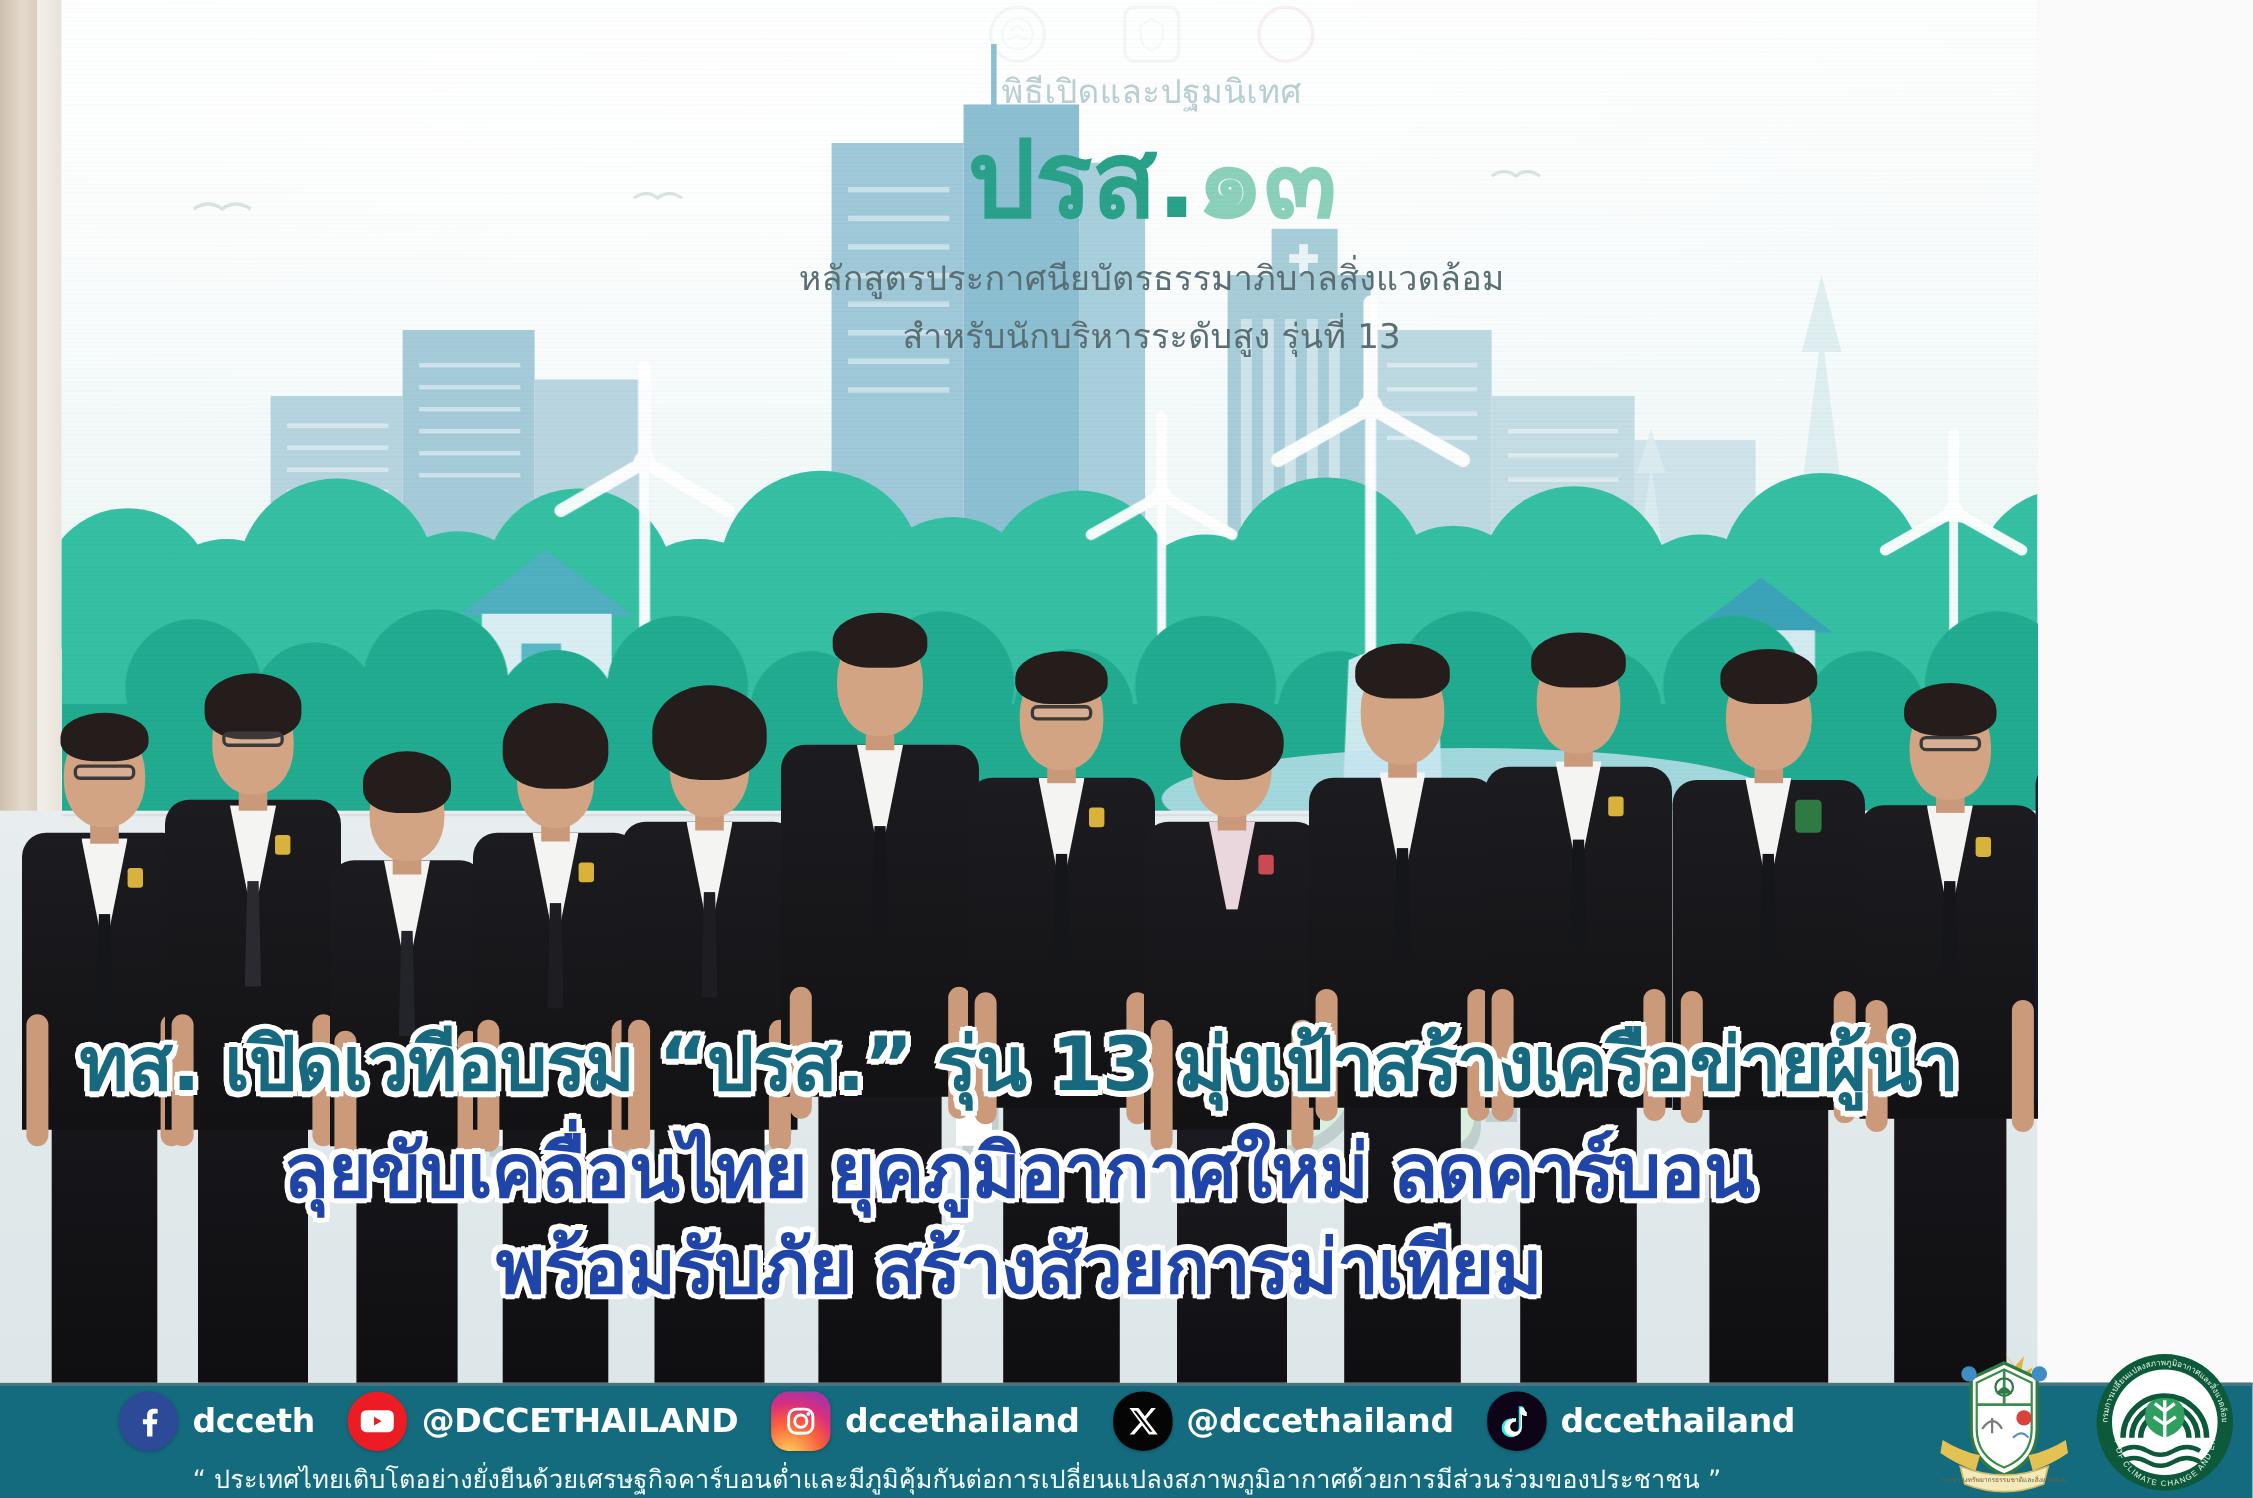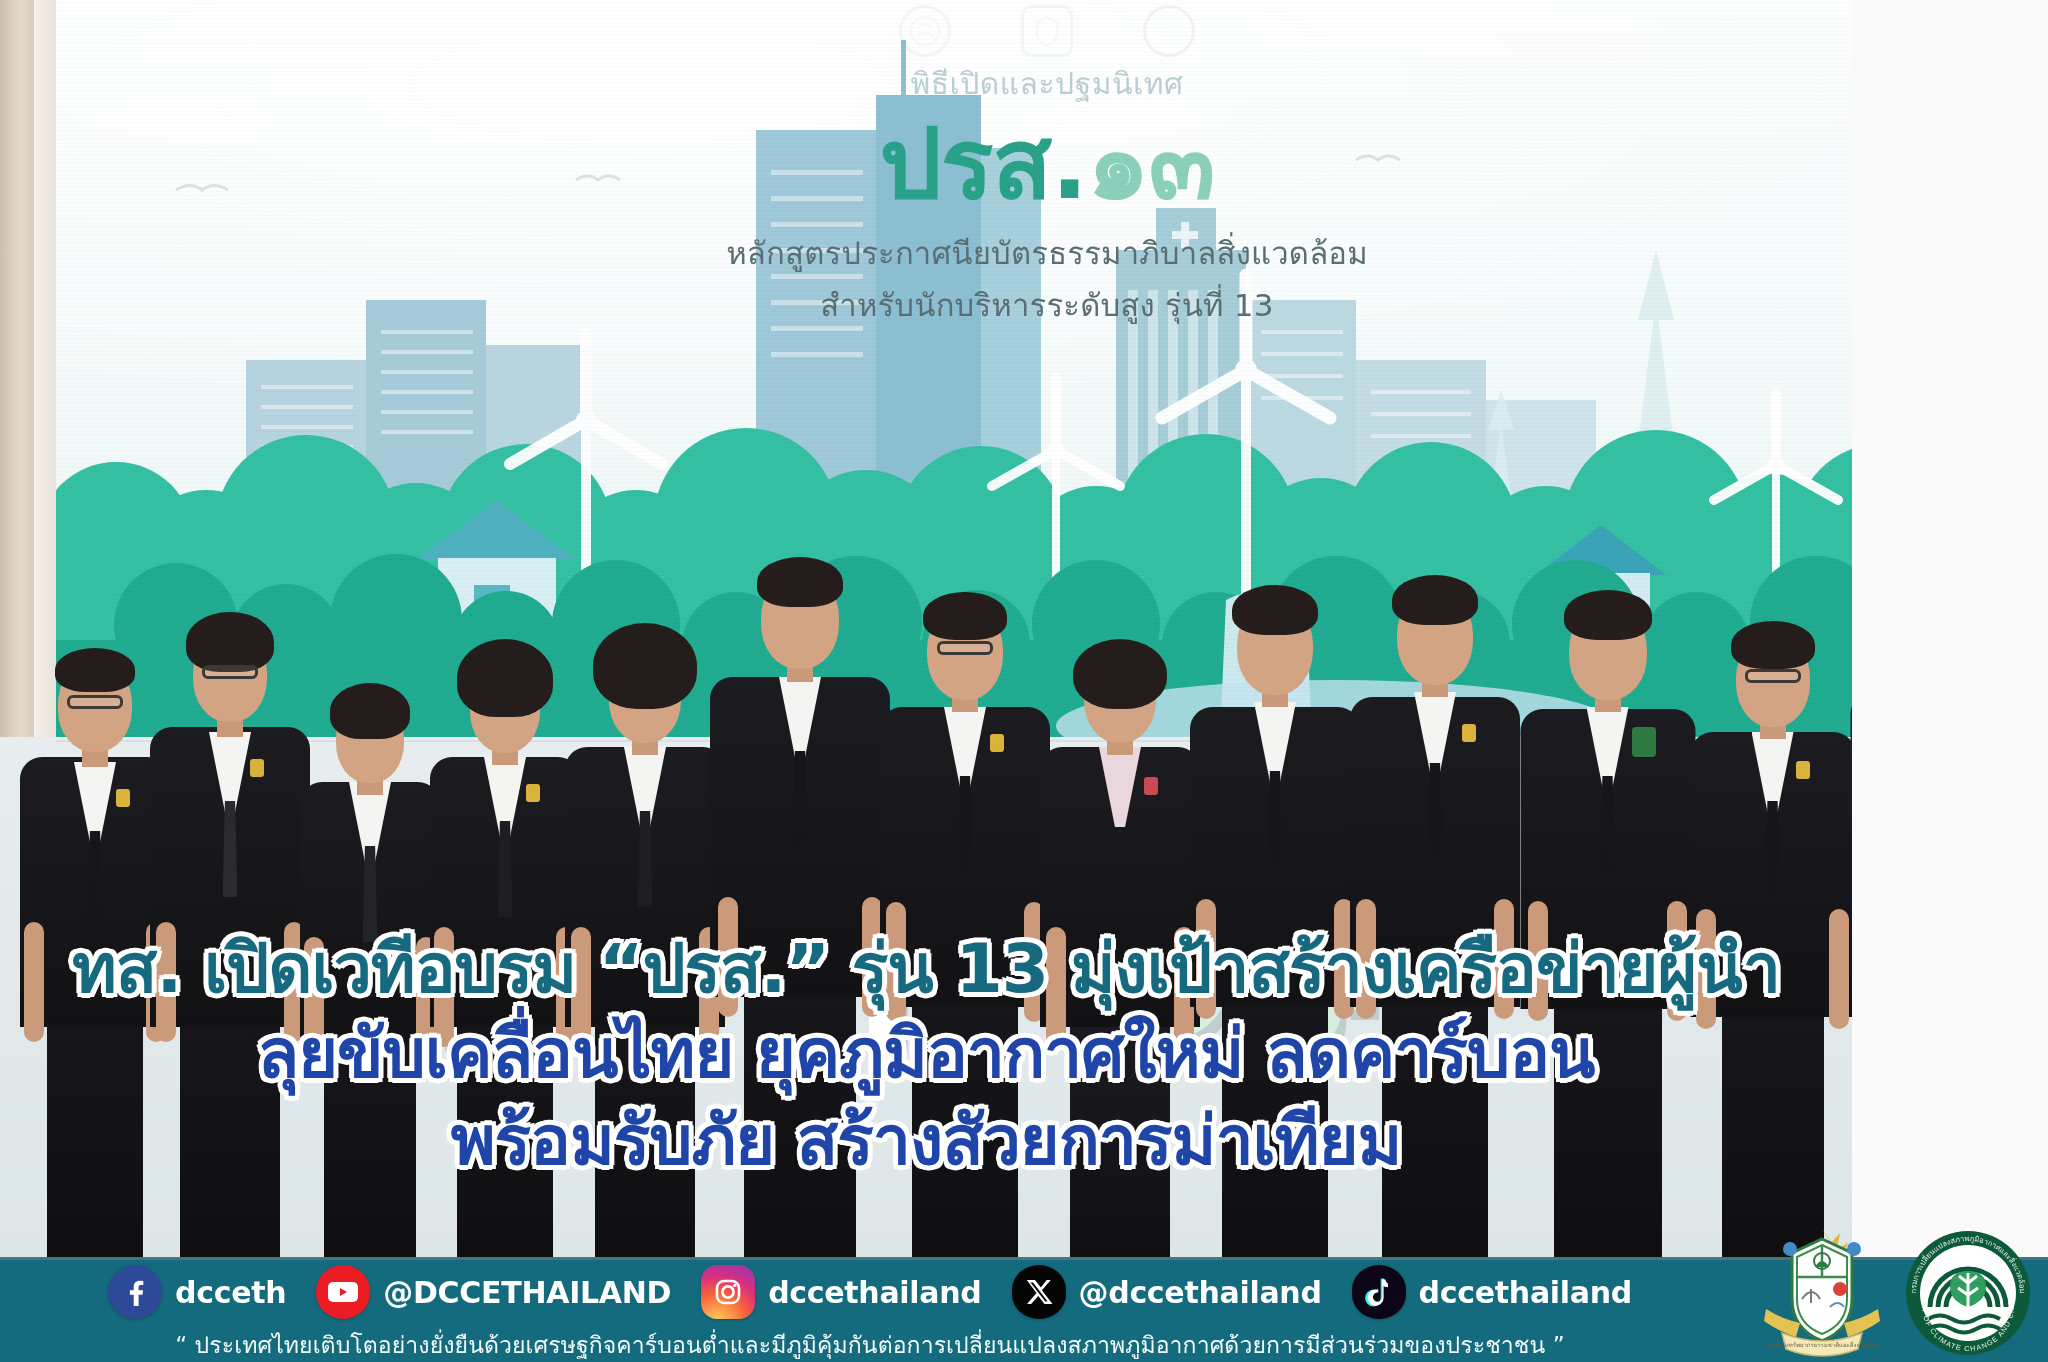--- a/index.html
+++ b/index.html
@@ -76,21 +76,21 @@
   .p-pin{ position:absolute; width:14px; height:18px; background:#d9b23c; border-radius:3px; }
   .glasses{ position:absolute; left:50%; transform:translateX(-50%); height:14px; width:56px;
             border:3px solid #3a3a3a; border-radius:6px; background:rgba(255,255,255,.12); }
 
   
   .headline{ position:absolute; left:0; top:930px; width:100%; text-align:center; z-index:40; }
   .hl{ font-family:"DejaVu Sans", sans-serif; font-weight:700; letter-spacing:-1px; }
   .hl1{ font-size:68px; color:#16697f; line-height:1.16;
         text-shadow: -4px -4px 0 #fff, 4px -4px 0 #fff, -4px 4px 0 #fff, 4px 4px 0 #fff,
                      0 -5px 0 #fff, 0 5px 0 #fff, -5px 0 0 #fff, 5px 0 0 #fff; }
-  .hl2{ font-size:68px; color:#1f45a8; line-height:1.22; margin-top:4px;
+  .hl2{ font-size:68px; color:#1f45a8; line-height:1.22; margin-top:16px;
         text-shadow: -4px -4px 0 #fff, 4px -4px 0 #fff, -4px 4px 0 #fff, 4px 4px 0 #fff,
                      0 -5px 0 #fff, 0 5px 0 #fff, -5px 0 0 #fff, 5px 0 0 #fff; }
   .hl3{ font-size:68px; color:#1f45a8; line-height:1.22; margin-top:4px;
         text-shadow: -4px -4px 0 #fff, 4px -4px 0 #fff, -4px 4px 0 #fff, 4px 4px 0 #fff,
                      0 -5px 0 #fff, 0 5px 0 #fff, -5px 0 0 #fff, 5px 0 0 #fff; }
 
   
   .footer{ position:absolute; left:0; bottom:0; width:2048px; height:105px;
            background:#146b7e; border-top:3px solid #49747f; z-index:60; }
   .social{ position:absolute; left:0; top:0; width:1740px; height:64px;

